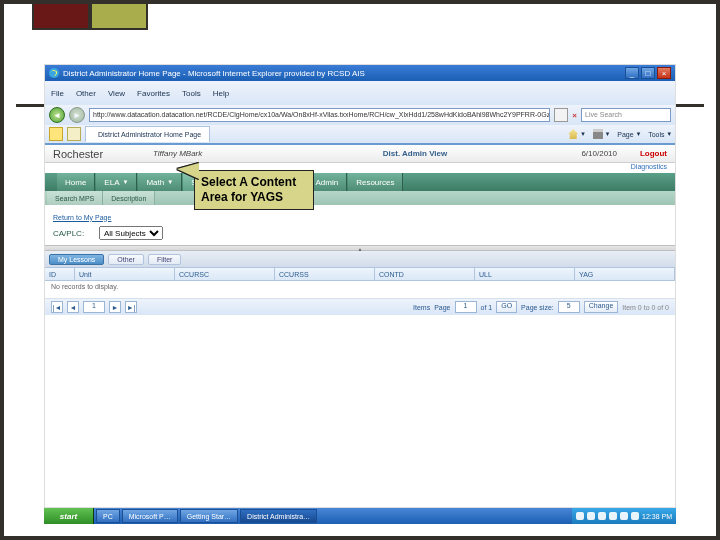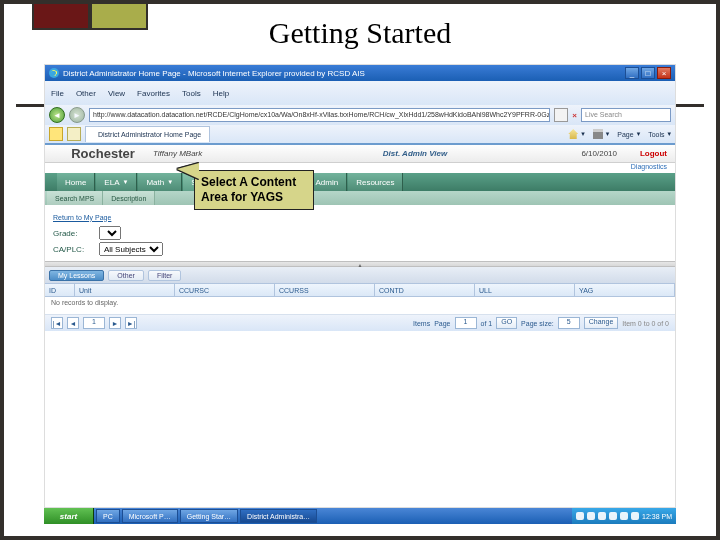--- a/index.html
+++ b/index.html
@@ -25,23 +25,23 @@
   .addr .go { width: 14px; height: 14px; background: #f3f3f3; border: 1px solid #999; }
   .addr .search { width: 90px; height: 14px; background: #fff; border: 1px solid #7b9ac5; padding: 0 3px; color: #888; font-size: 7px; line-height: 12px; }
   .tabrow { height: 18px; background: linear-gradient(#eef3fb,#d9e6f7); display: flex; align-items: center; gap: 4px; padding: 0 4px; }
   .tabrow .fav { width: 14px; height: 14px; background: #ffe57a; border: 1px solid #c7a62a; }
   .tabrow .tab { height: 16px; padding: 0 8px; background: #fff; border: 1px solid #b0c4de; border-bottom: none; display: flex; align-items: center; gap: 4px; font-size: 7px; color: #19304f; }
   .tabrow .right { margin-left: auto; display: flex; gap: 8px; color: #19304f; font-size: 7px; }
   .tabrow .right span { display: flex; align-items: center; gap: 3px; }
   .sysbar { height: 2px; background: #6b9bce; }
   
   .apphdr { height: 18px; background: linear-gradient(#fefefe,#ececec); display: flex; align-items: center; padding: 0 8px; color: #444; border-bottom: 1px solid #cfcfcf; }
-  .apphdr .dist { font-weight: bold; font-size: 13px; flex: 0 0 100px; text-align: center; }
+  .apphdr .dist { font-weight: normal; font-size: 11px; flex: 0 0 100px; }
   .apphdr .user { flex: 0 0 120px; font-style: italic; }
-  .apphdr .view { flex: 1; text-align: center; font-weight: bold; color: #335f8a; font-style: italic; }
+  .apphdr .view { flex: 1; text-align: center; font-weight: bold; color: #335f8a; }
   .apphdr .date { flex: 0 0 60px; text-align: right; }
   .apphdr .logout { flex: 0 0 50px; text-align: right; color: #c00; font-weight: bold; }
   .tabs { height: 18px; background: linear-gradient(#5aa088,#3d7c66); display: flex; align-items: stretch; padding: 0 12px; gap: 1px; }
   .tabs .t { padding: 0 8px; background: linear-gradient(#72b39c,#4e8c76); color: #fff; display: flex; align-items: center; font-size: 8px; border-right: 1px solid #2e5f4c; white-space: nowrap; }
   .tabs .t .dd { margin-left: 3px; font-size: 6px; }
   .subtabs { height: 14px; background: linear-gradient(#b5d6c9,#9ec4b4); display: flex; align-items: stretch; padding: 0 2px; }
   .subtabs .st { padding: 0 8px; background: linear-gradient(#c8e1d6,#aecdbf); color: #285844; display: flex; align-items: center; font-size: 7px; border-right: 1px solid #8ab19f; }
   .filters { padding: 4px 8px; background: #fff; font-size: 8px; color: #275c8c; }
   .filters .row { display: flex; align-items: center; gap: 6px; height: 16px; }
   .filters .label { width: 40px; color: #255a4a; }
@@ -75,21 +75,20 @@
   .mini-ic { width: 10px; height: 10px; display: inline-block; }
   .mini-ic.home { background: linear-gradient(#f5e59b,#d9b94c); clip-path: polygon(50% 0,100% 50%,85% 50%,85% 100%,15% 100%,15% 50%,0 50%); }
   .mini-ic.printer { background: #888; border-top: 3px solid #ccc; }
 </style>
 </head>
 <body>
 
 <div class="slide-frame">
   <div class="accent-block"></div>
   <div class="accent-block2"></div>
-  <div class="slide-title">Getting Started</div>
   <div class="slide-rule"></div>
 
   <div class="screenshot">
 
     <div class="titlebar">
       <span class="ie-icon"></span>
       <span class="ttl">District Administrator Home Page - Microsoft Internet Explorer provided by RCSD AIS</span>
       <div class="winbtns">
         <div class="winbtn">_</div>
         <div class="winbtn">□</div>
@@ -171,24 +170,20 @@
     </div>
     <div class="subtabs">
       <div class="st">Search MPS</div>
       <div class="st">Description</div>
     </div>
 
     <div class="filters">
       <div class="row">
           <span class="link">Return to My Page</span>
         </div>
-      <div class="row">
-        <span class="label">Grade:</span>
-        <select><option></option></select>
-      </div>
       <div class="row">
         <span class="label">CA/PLC:</span>
         <select><option>All Subjects</option></select>
       </div>
     </div>
 
     <div class="divn">▲</div>
 
     <div class="lessons-bar">
       <div class="pill">My Lessons</div>

